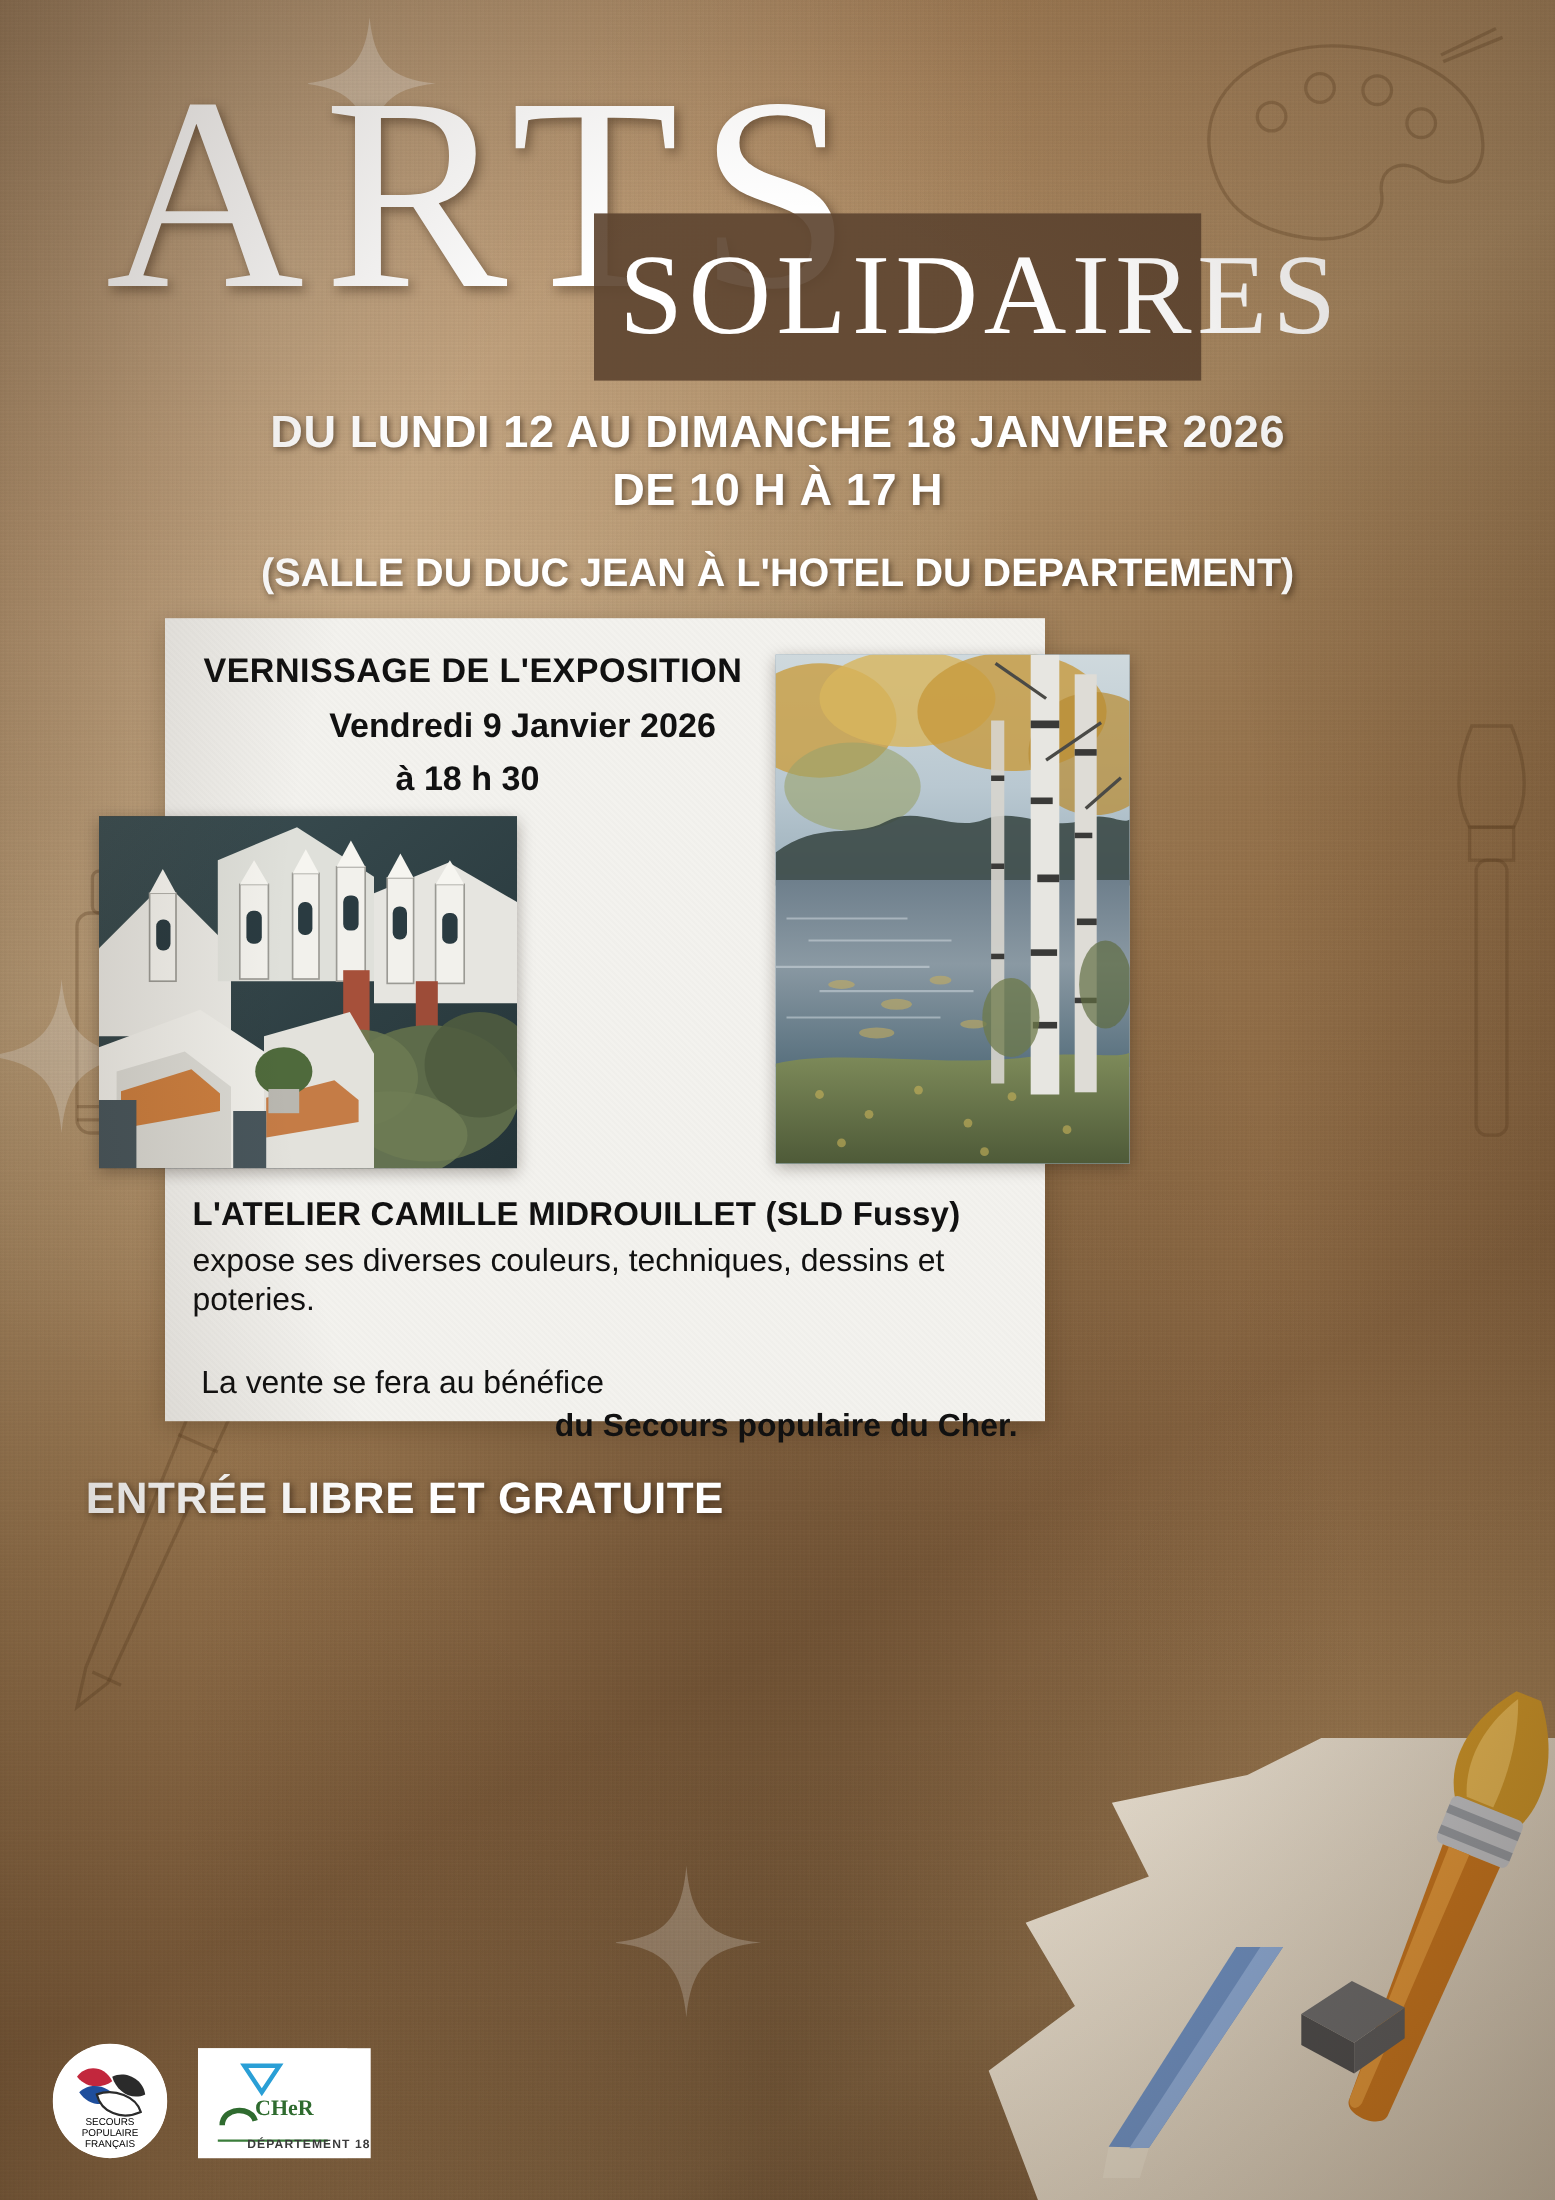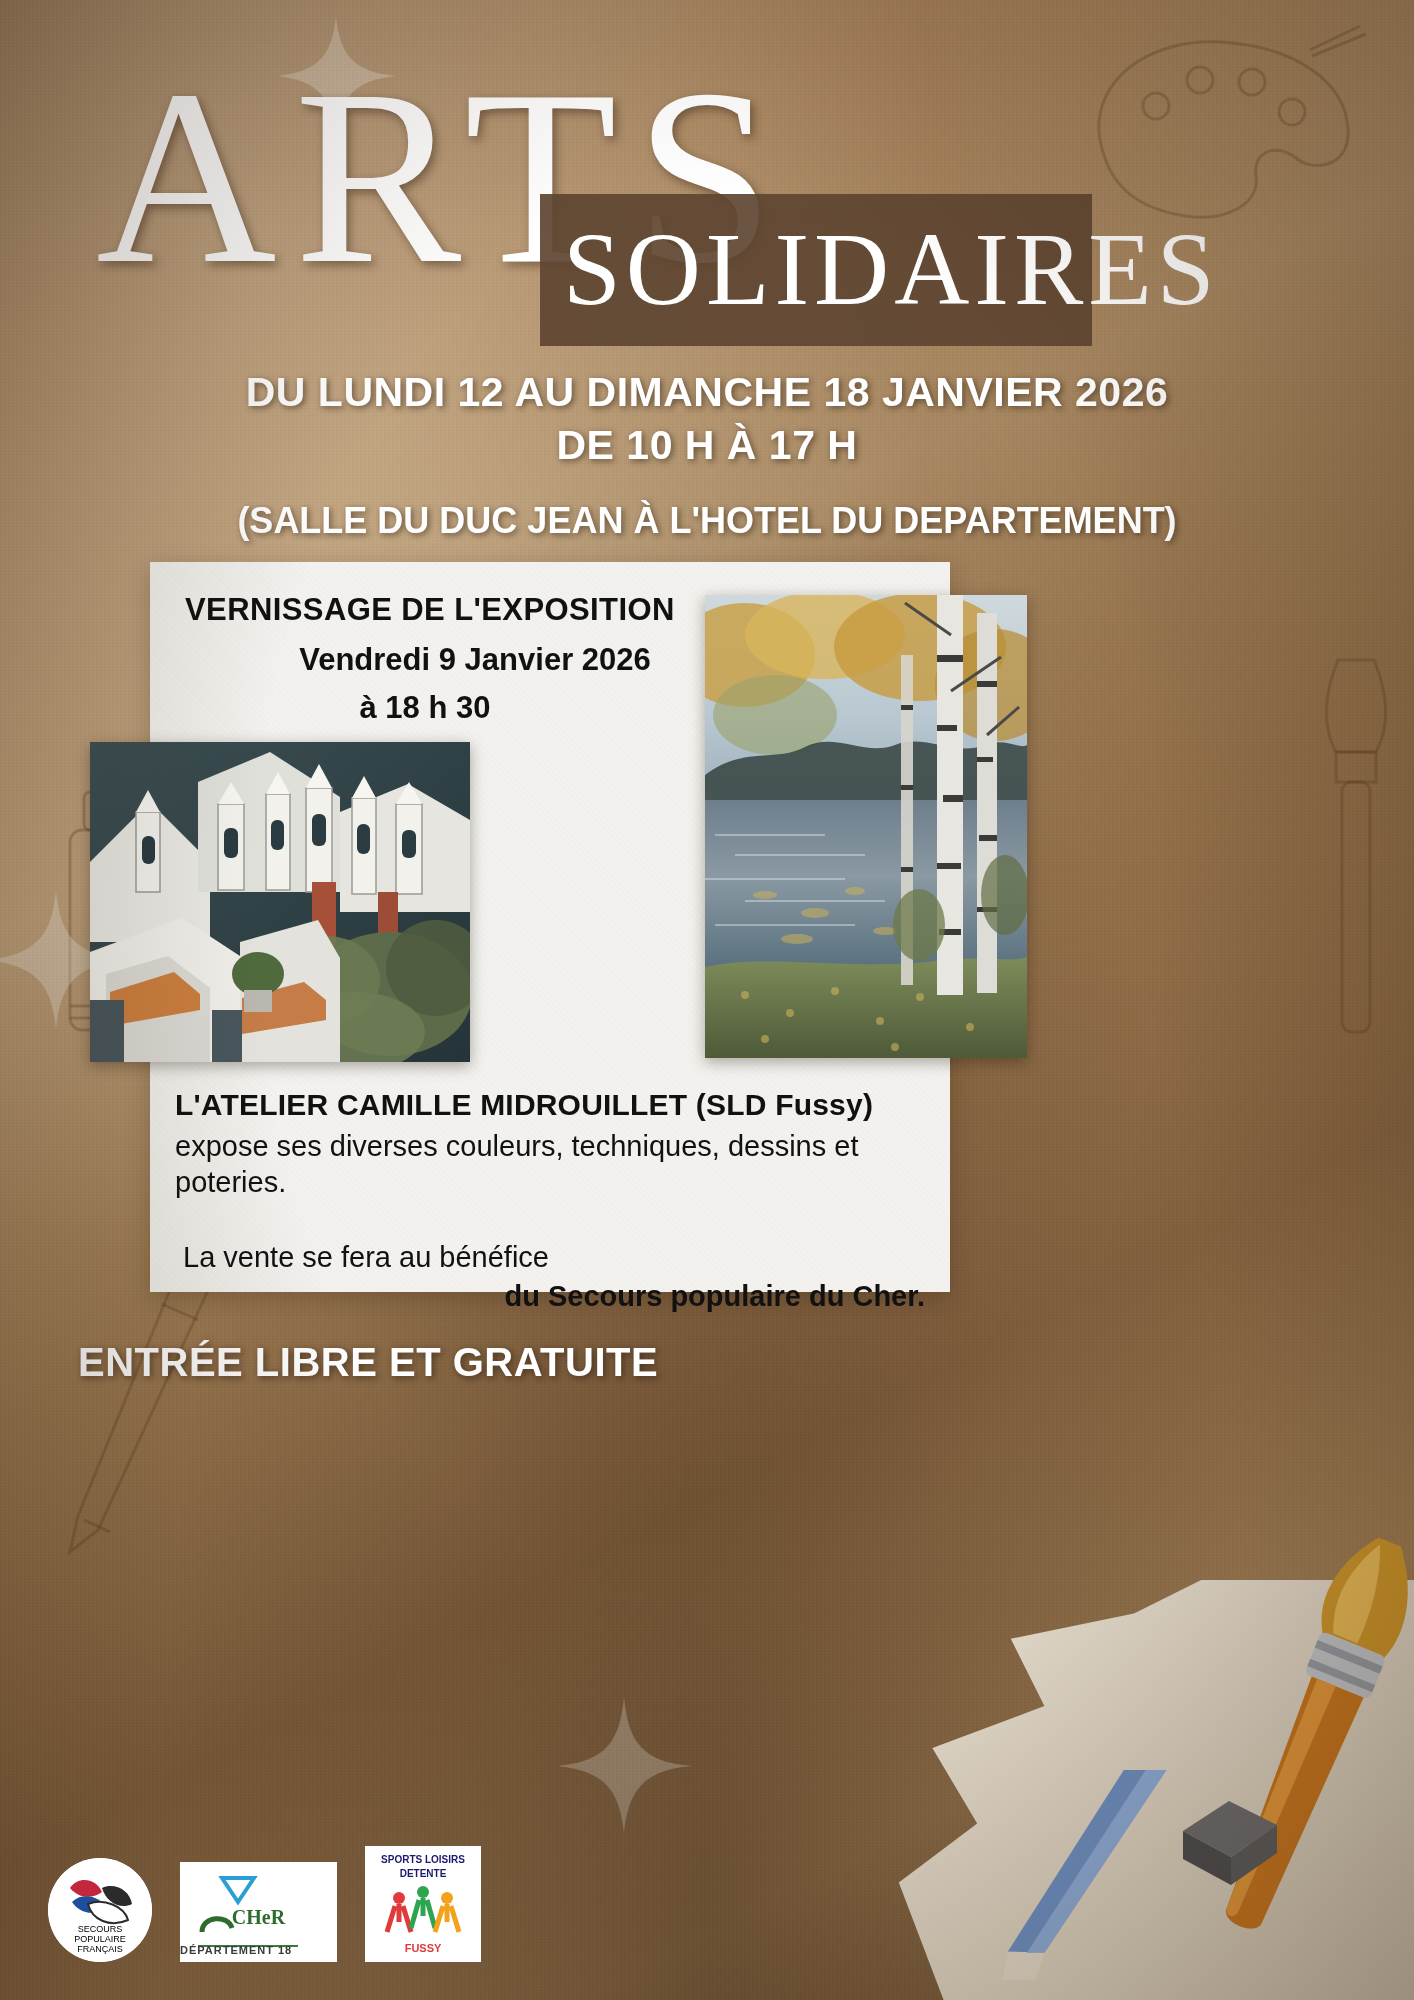--- a/index.html
+++ b/index.html
@@ -560,35 +560,19 @@
     </div>
 
     <div class="logo-cher">
       <svg viewBox="0 0 136 100" width="136" height="100">
         <rect width="136" height="100" fill="#ffffff"></rect>
         <polygon points="42,16 74,16 58,40" fill="none" stroke="#2a9fd6" stroke-width="4"></polygon>
         <path d="M22 70 C22 54 48 52 52 66" fill="none" stroke="#2f6b2f" stroke-width="5"></path>
         <line x1="18" y1="84" x2="118" y2="84" stroke="#3a7d3a" stroke-width="2"></line>
       </svg>
       <div style="position:absolute; left:0; right:0; top:44px; text-align:center; color:#2f6b2f; font-size:20px; font-weight:bold; font-family:'Liberation Serif', serif;">CHeR</div>
-      <div style="position:absolute; left:0; right:0; bottom:6px; text-align:left; color:#3a3a3a; font-size:11px; font-weight:bold; letter-spacing:1px;">DÉPARTEMENT 18</div>
+      <div style="position:absolute; left:0; right:0; bottom:6px; text-align:right; color:#3a3a3a; font-size:11px; font-weight:bold; letter-spacing:1px;">DÉPARTEMENT 18</div>
     </div>
 
-    <div class="logo-sld">
-      <svg viewBox="0 0 116 116" width="116" height="116">
-        <rect width="116" height="116" fill="#ffffff"></rect>
-        <g transform="translate(28,44)">
-          <circle cx="6" cy="8" r="6" fill="#e03a3a"></circle>
-          <path d="M2 16 L-6 42 M10 16 L18 42 M6 14 L6 32" stroke="#e03a3a" stroke-width="5" fill="none"></path>
-          <circle cx="30" cy="2" r="6" fill="#2ea44f"></circle>
-          <path d="M26 10 L18 38 M34 10 L42 38 M30 8 L30 26" stroke="#2ea44f" stroke-width="5" fill="none"></path>
-          <circle cx="54" cy="8" r="6" fill="#f2a31b"></circle>
-          <path d="M50 16 L42 42 M58 16 L66 42 M54 14 L54 32" stroke="#f2a31b" stroke-width="5" fill="none"></path>
-        </g>
-      </svg>
-      <div style="position:absolute; left:0; right:0; top:8px; text-align:center; color:#1b1b6e; font-size:10px; font-weight:bold;">SPORTS LOISIRS</div>
-      <div style="position:absolute; left:0; right:0; top:22px; text-align:center; color:#1b1b6e; font-size:10px; font-weight:bold;">DETENTE</div>
-      <div style="position:absolute; left:0; right:0; bottom:8px; text-align:center; color:#e03a3a; font-size:11px; font-weight:bold;">FUSSY</div>
-    </div>
 
   </div>
 
 </div>
 
 </body></html>

